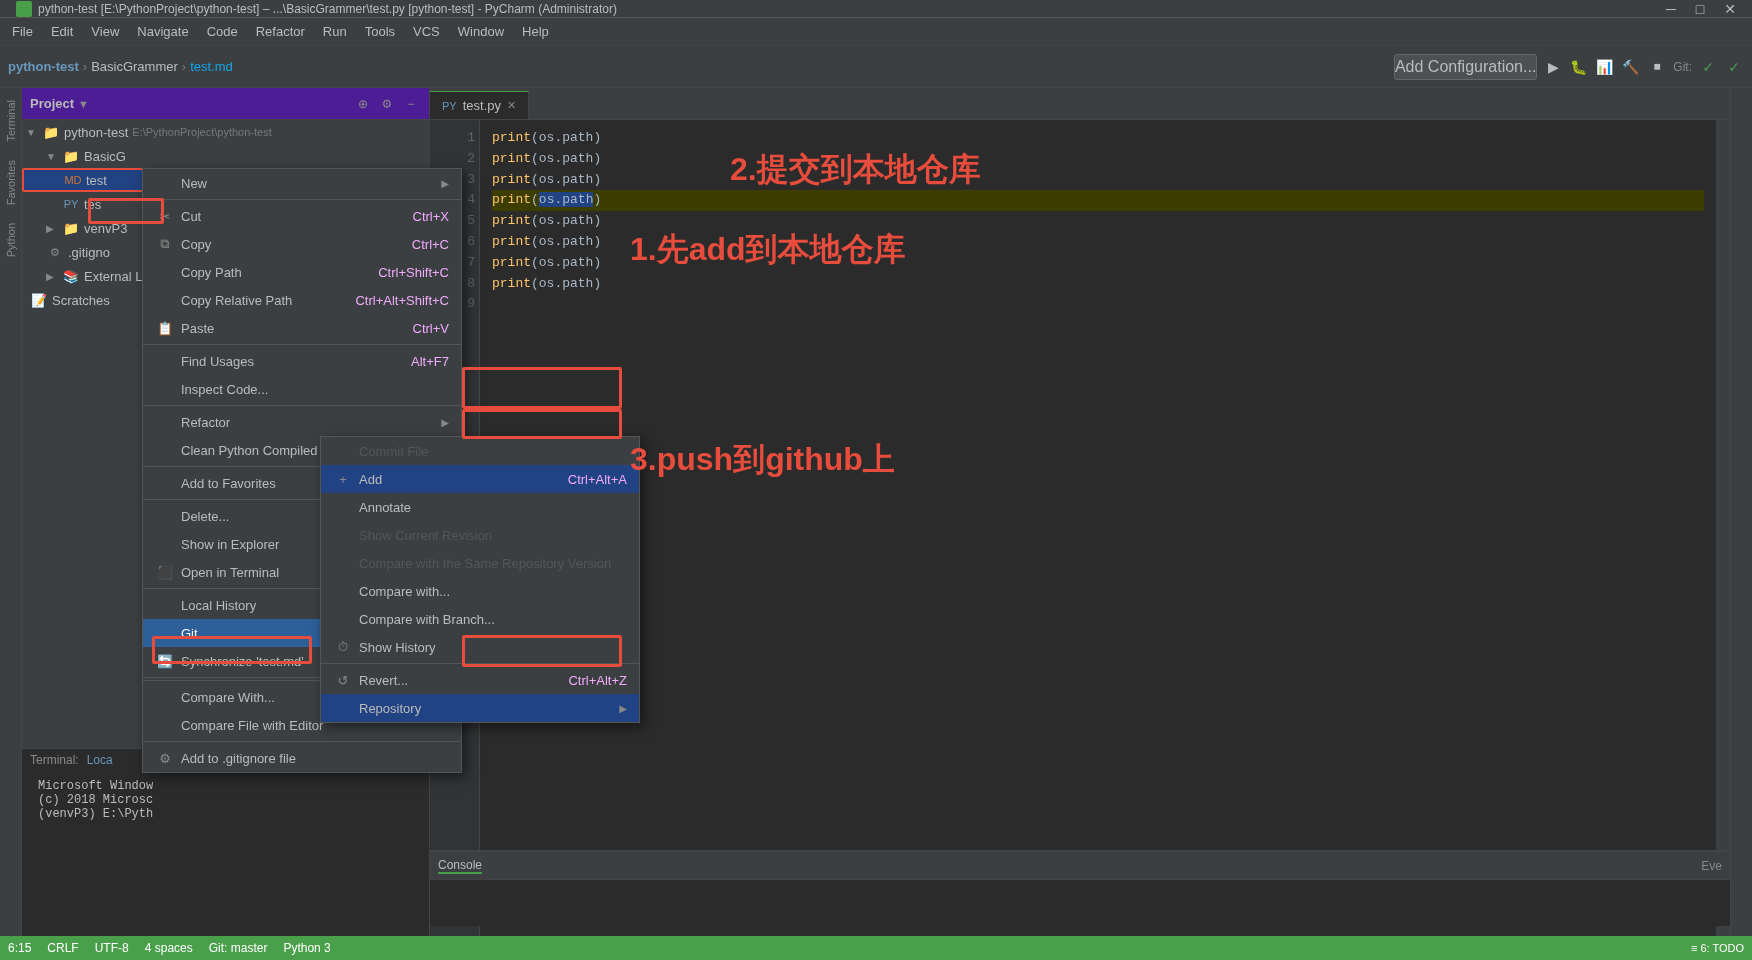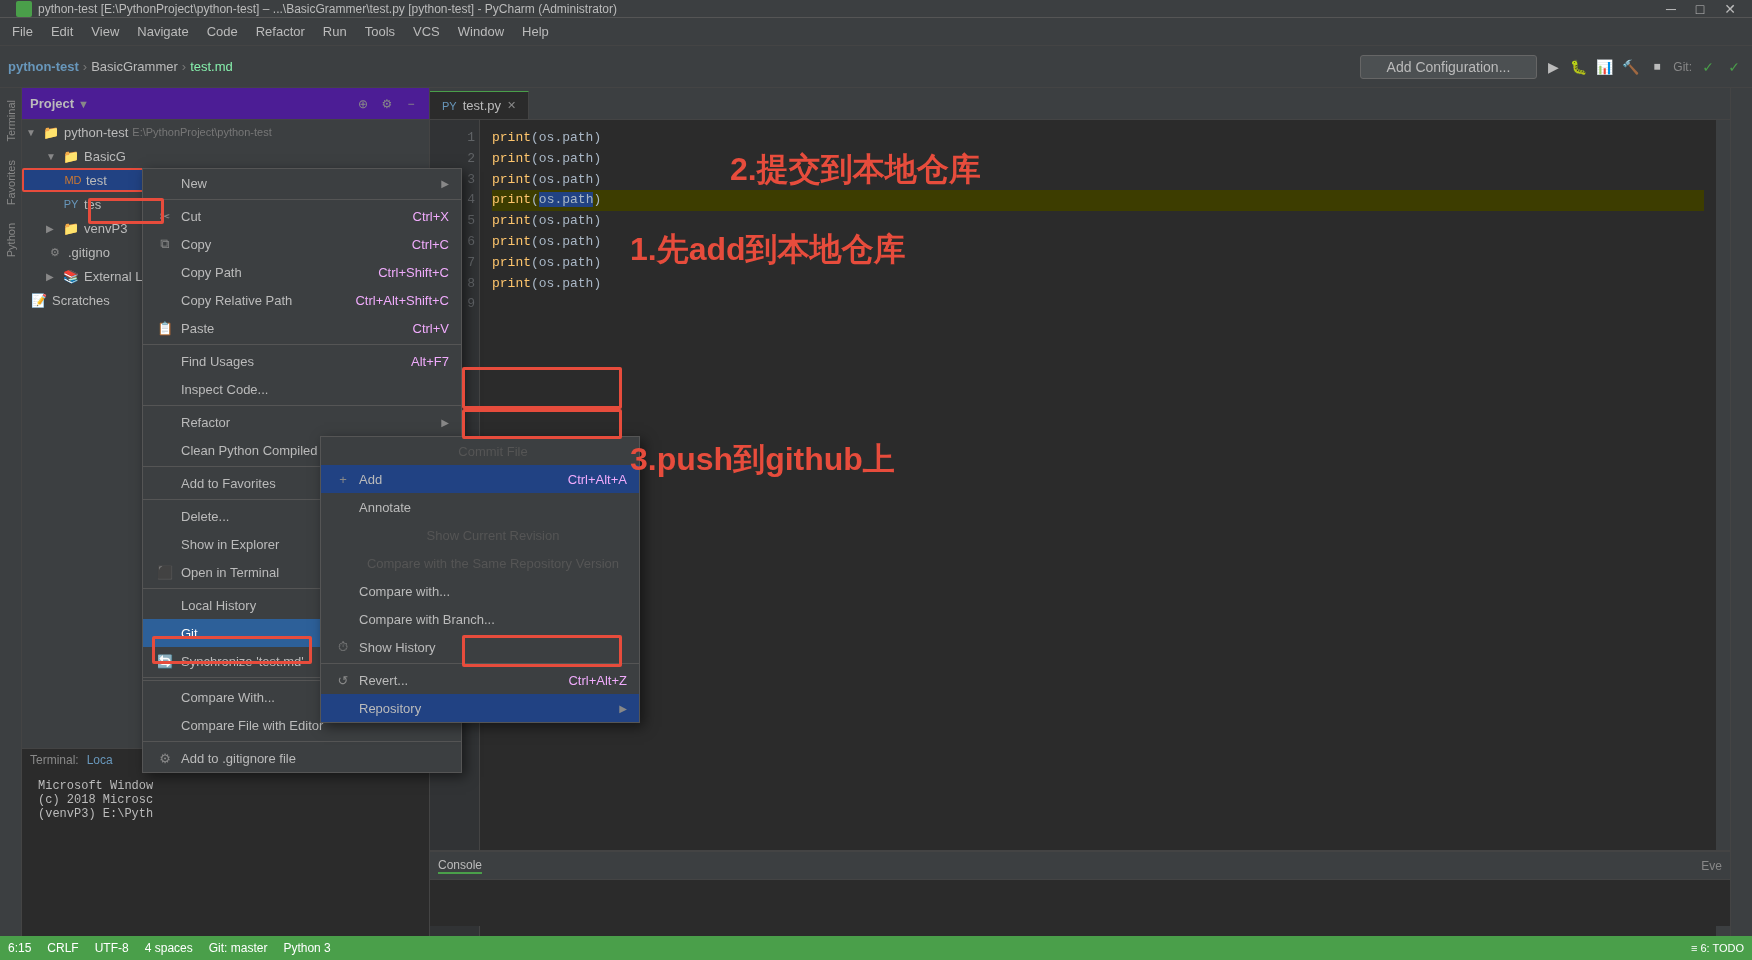--- a/index.html
+++ b/index.html
@@ -73,24 +73,24 @@
     .toolbar-right {
       margin-left: auto;
       display: flex;
       align-items: center;
       gap: 6px;
     }
     .add-config-btn {
       background: #4c5052;
       border: 1px solid #666;
       color: #bbb;
-      padding: 3px 26px;
+      padding: 3px 0;
       border-radius: 3px;
       cursor: pointer;
-      font-size: 14px;
+      font-size: 16px;
     }
     .toolbar-icon {
       width: 20px; height: 20px;
       display: flex; align-items: center; justify-content: center;
       color: #bbb;
       cursor: pointer;
       font-size: 14px;
     }
 
     
@@ -273,21 +273,21 @@
     .ctx-item {
       display: flex;
       align-items: center;
       padding: 5px 12px;
       cursor: pointer;
       color: #bbb;
       position: relative;
       height: 28px;
     }
     .ctx-item.active-highlight { background: #2d6099; color: #fff; }
-    .ctx-item.disabled { color: #555; cursor: default; justify-content: center; }
+    .ctx-item.disabled { color: #555; cursor: default; }
     .ctx-shortcut {
       margin-left: auto;
       color: #f0abfc;
       font-size: 13px;
     }
     .ctx-arrow {
       margin-left: auto;
       color: #888;
       font-size: 10px;
     }
@@ -380,21 +380,21 @@
   <span class="menu-item">Window</span>
   <span class="menu-item">Help</span>
 </div>
 
 <div class="toolbar">
   <div class="breadcrumb">
     <span style="color:#6897bb; font-weight:bold;">python-test</span>
     <span class="breadcrumb-sep">›</span>
     <span style="color:#bbb;">BasicGrammer</span>
     <span class="breadcrumb-sep">›</span>
-    <span style="color:#86efac;">test.md</span>
+    <span style="color:#0ea5e9;">test.md</span>
   </div>
   <div class="toolbar-right">
     <button class="add-config-btn">Add Configuration...</button>
     <span class="toolbar-icon">▶</span>
     <span class="toolbar-icon">🐛</span>
     <span class="toolbar-icon">📊</span>
     <span class="toolbar-icon">🔨</span>
     <span class="toolbar-icon">⏹</span>
     <span style="color:#888; font-size:12px;">Git:</span>
     <span class="toolbar-icon" style="color:#4a9f4a;">✓</span>

